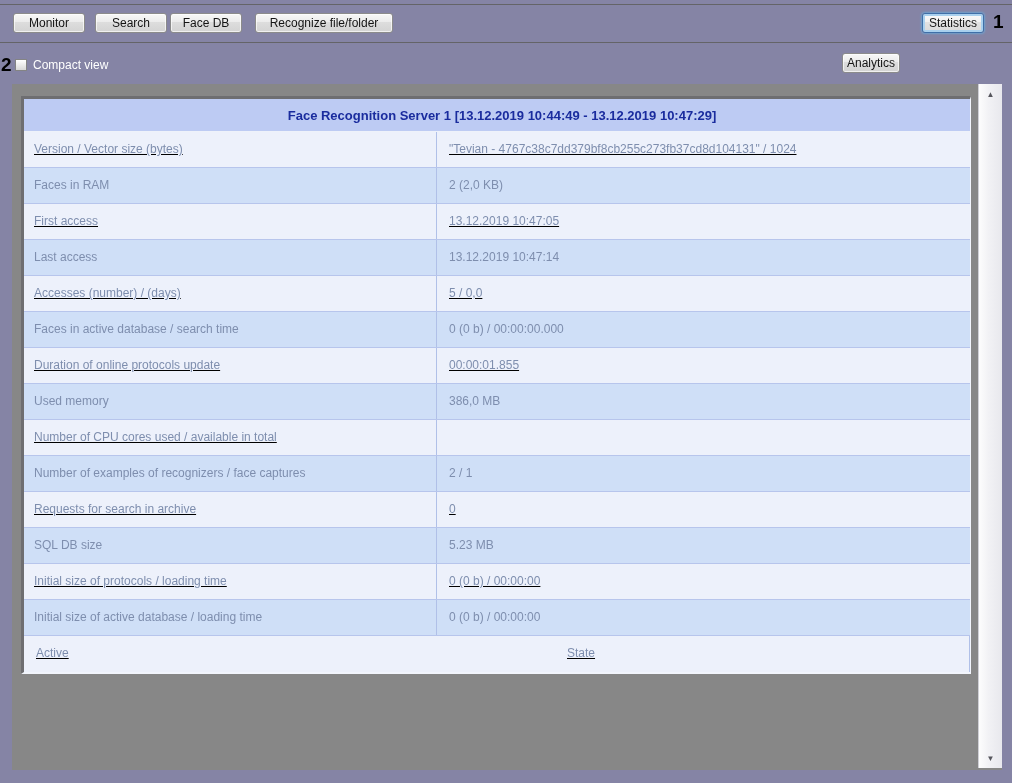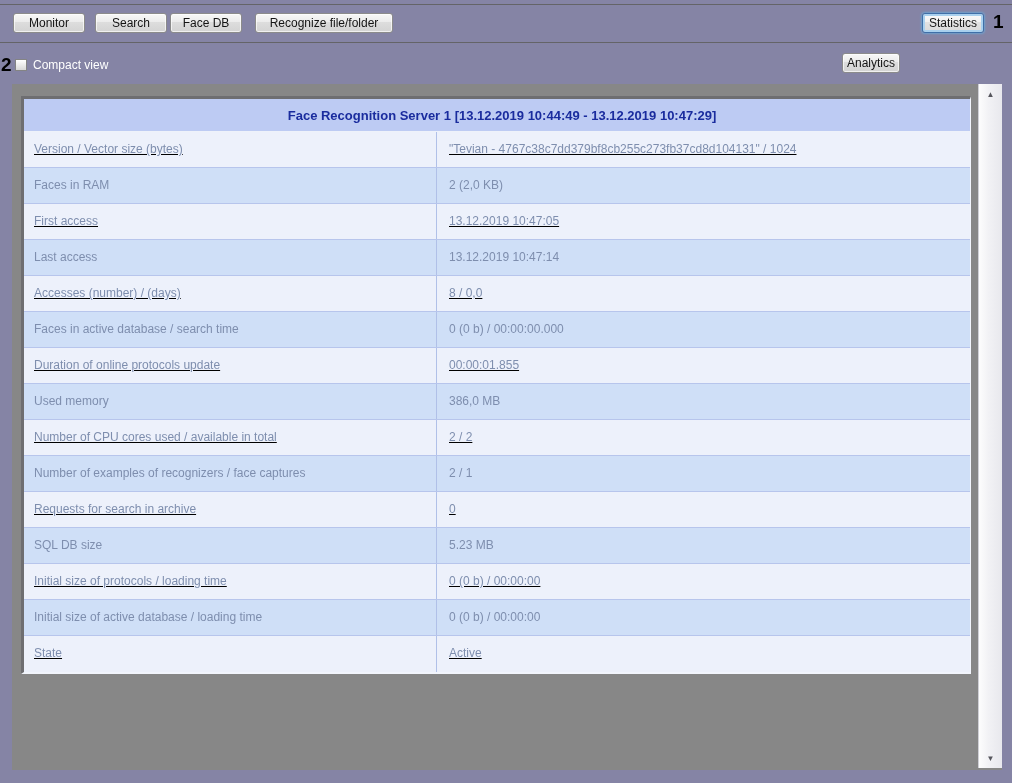--- a/index.html
+++ b/index.html
@@ -132,37 +132,36 @@
     <div class="trow light">
       <div class="cell lbl">First access</div>
       <div class="cell val">13.12.2019 10:47:05</div>
     </div>
     <div class="trow blue">
       <div class="cell lbl">Last access</div>
       <div class="cell val">13.12.2019 10:47:14</div>
     </div>
     <div class="trow light">
       <div class="cell lbl">Accesses (number) / (days)</div>
-      <div class="cell val">8 / 0,0</div>
+      <div class="cell val">5 / 0,0</div>
     </div>
     <div class="trow blue">
       <div class="cell lbl">Faces in active database / search time</div>
       <div class="cell val">0 (0 b) / 00:00:00.000</div>
     </div>
     <div class="trow light">
       <div class="cell lbl">Duration of online protocols update</div>
       <div class="cell val">00:00:01.855</div>
     </div>
     <div class="trow blue">
       <div class="cell lbl">Used memory</div>
       <div class="cell val">386,0 MB</div>
     </div>
     <div class="trow light">
       <div class="cell lbl">Number of CPU cores used / available in total</div>
-      <div class="cell val">2 / 2</div>
     </div>
     <div class="trow blue">
       <div class="cell lbl">Number of examples of recognizers / face captures</div>
       <div class="cell val">2 / 1</div>
     </div>
     <div class="trow light">
       <div class="cell lbl">Requests for search in archive</div>
       <div class="cell val">0</div>
     </div>
     <div class="trow blue">
@@ -171,22 +170,22 @@
     </div>
     <div class="trow light">
       <div class="cell lbl">Initial size of protocols / loading time</div>
       <div class="cell val">0 (0 b) / 00:00:00</div>
     </div>
     <div class="trow blue">
       <div class="cell lbl">Initial size of active database / loading time</div>
       <div class="cell val">0 (0 b) / 00:00:00</div>
     </div>
     <div class="trow light">
+      <div class="cell val">Active</div>
       <div class="cell lbl">State</div>
-      <div class="cell val">Active</div>
     </div>
   </div>
 
   <div class="vscroll">
     <div class="scroll-arrow up">▲</div>
     <div class="scroll-arrow down">▼</div>
   </div>
 </div>
 
 </body></html>

